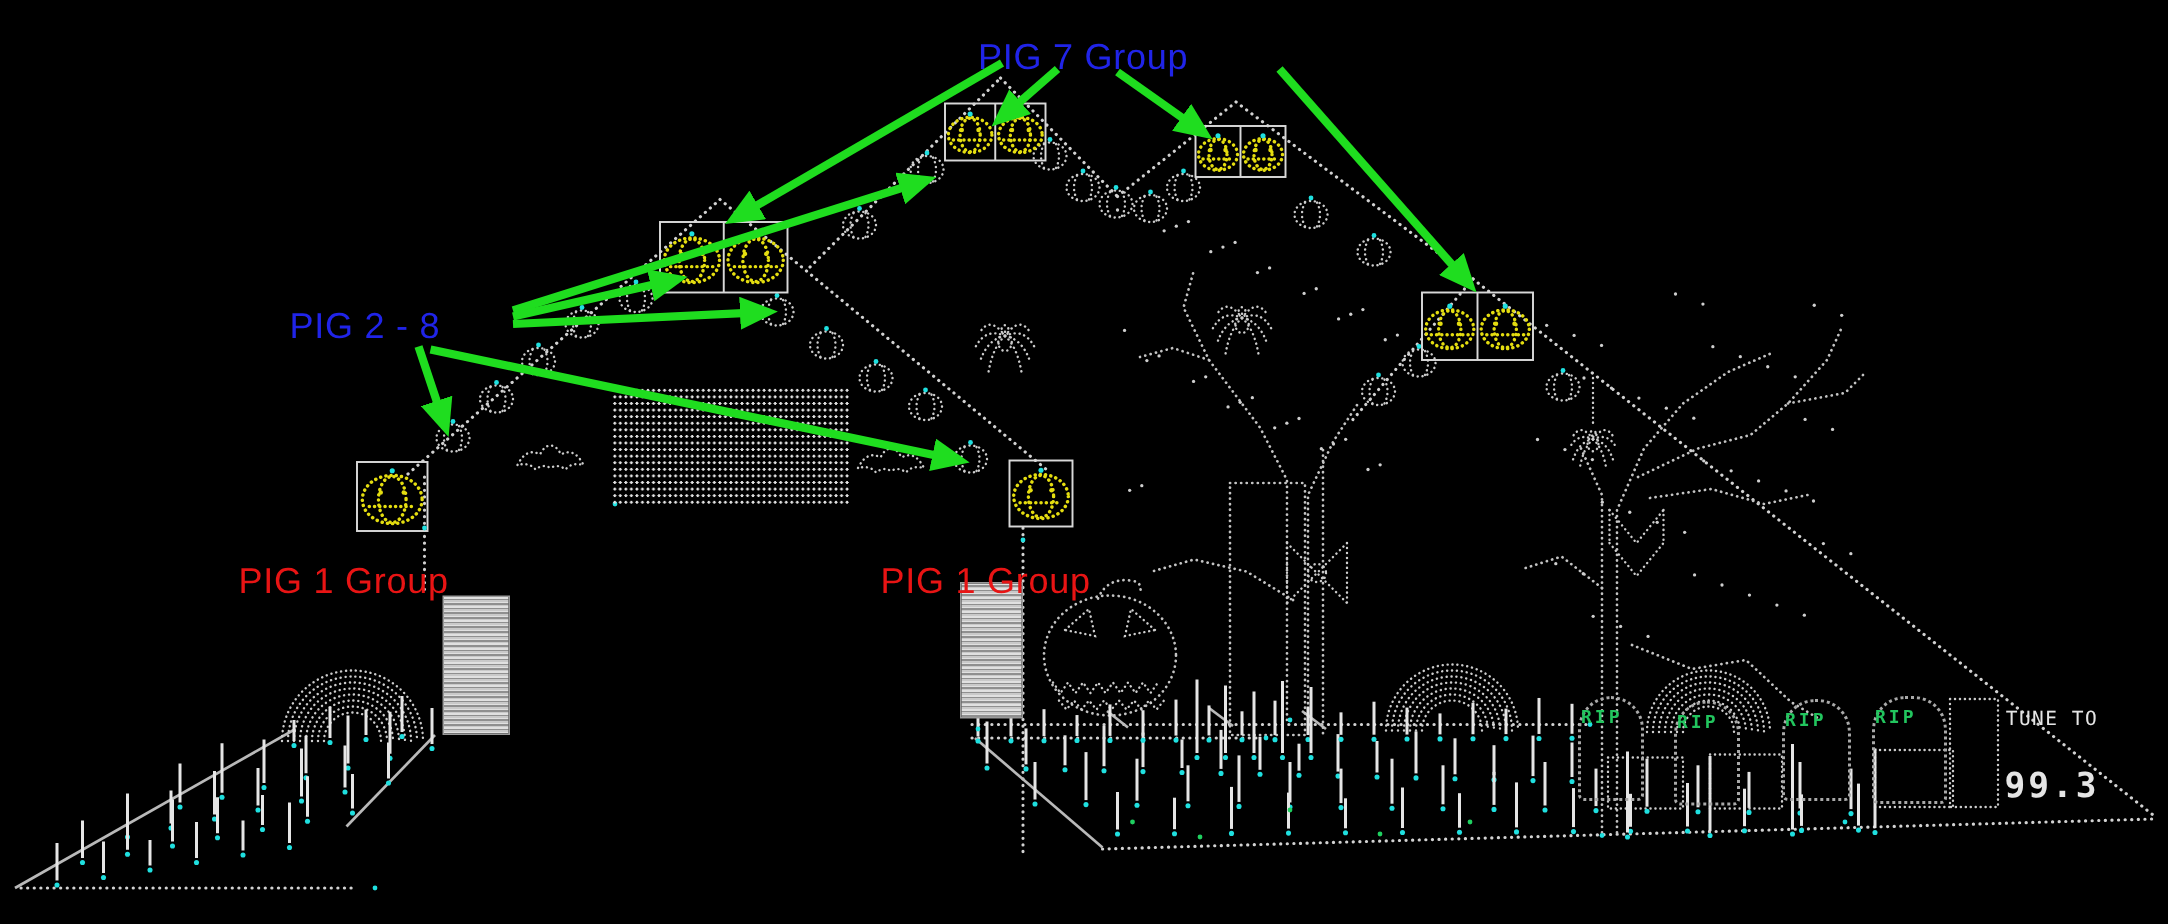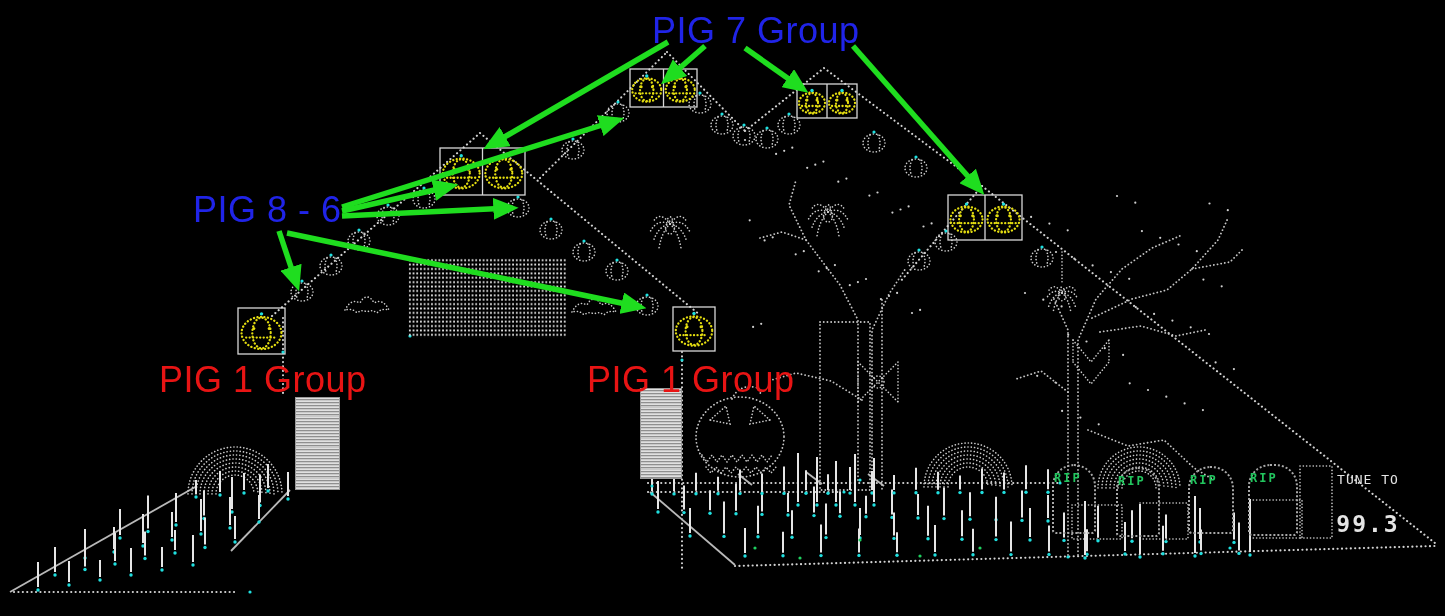--- a/index.html
+++ b/index.html
@@ -5,21 +5,21 @@
   html,body{margin:0;padding:0;background:#000;}
   .stage{position:relative;width:1445px;height:616px;background:#000;overflow:hidden;
          font-family:"Liberation Sans",sans-serif;}
   .stage svg{position:absolute;left:0;top:0;z-index:0;}
   #overlay{z-index:3;pointer-events:none;}
   .dec{position:absolute;z-index:1;}
   .matrix{background-image:radial-gradient(circle,#e2e2e2 0.9px,rgba(0,0,0,0) 1.1px);
           background-size:3.7px 4.4px;}
   .pillar{background:repeating-linear-gradient(180deg,#e0e0e0 0 1px,#8f8f8f 1px 2px,#c9c9c9 2px 3.1px);
           border:1px solid #9a9a9a;}
-  .lbl{position:absolute;z-index:2;font-size:36px;white-space:nowrap;letter-spacing:0.5px;}
+  .lbl{position:absolute;z-index:2;font-size:24px;white-space:nowrap;letter-spacing:0.5px;margin-top:15px;}
   .tomb{position:absolute;z-index:1;border:2px dotted #a9a9a9;border-radius:22px 22px 4px 4px;
         text-align:left;color:#22c55e;font-weight:bold;font-size:12px;letter-spacing:2px;
         padding-top:5px;box-sizing:border-box;font-family:"DejaVu Sans Mono",monospace;}
   .sign{position:absolute;z-index:1;text-align:center;color:#e5e5e5;
         font-family:"DejaVu Sans Mono",monospace;}
   .sign .l1{font-size:13px;letter-spacing:1px;}
   .sign .l2{font-size:23px;font-weight:bold;letter-spacing:2px;margin-top:24px;}
   
   .dl{stroke:#d2d2d2;stroke-width:2.1;stroke-dasharray:0.1 4.3;stroke-linecap:round;fill:none;}
   .dl2{stroke:#c3c3c3;stroke-width:1.8;stroke-dasharray:0.1 3.6;stroke-linecap:round;fill:none;}
@@ -726,21 +726,21 @@
       <circle cx="800" cy="558" r="1.6" fill="#1fd060"></circle>
       <circle cx="860" cy="540" r="1.6" fill="#1fd060"></circle>
       <circle cx="920" cy="556" r="1.6" fill="#1fd060"></circle>
       <circle cx="980" cy="548" r="1.6" fill="#1fd060"></circle>
     </svg>
 
   <div class="dec matrix" style="left: 408px; top: 258px; width: 158px; height: 80px;"></div>
     <div class="dec pillar" style="left: 295px; top: 397px; width: 43px; height: 91px;"></div>
     <div class="dec pillar" style="left: 640px; top: 388px; width: 40px; height: 89px;"></div>
     <div class="lbl" id="lbl-pig7" style="left: 652px; top: 10px; color: rgb(32, 36, 232);">PIG 7 Group</div>
-  <div class="lbl" id="lbl-pig26" style="left: 193px; top: 189px; color: rgb(32, 36, 232);">PIG 8 - 6</div>
+  <div class="lbl" id="lbl-pig26" style="left: 193px; top: 189px; color: rgb(32, 36, 232);">PIG 2 - 8</div>
   <div class="lbl" id="lbl-pig1l" style="left: 159px; top: 359px; color: rgb(232, 20, 20);">PIG 1 Group</div>
   <div class="lbl" id="lbl-pig1c" style="left: 587px; top: 359px; color: rgb(232, 20, 20);">PIG 1 Group</div>
 
   <div class="tomb" style="left:1052px;top:464px;width:44px;height:70px;">
     <span>RIP</span></div>
   <div class="tomb" style="left:1116px;top:467px;width:44px;height:70px;">
     <span>RIP</span></div>
   <div class="tomb" style="left:1188px;top:466px;width:46px;height:68px;">
     <span>RIP</span></div>
   <div class="tomb" style="left:1248px;top:464px;width:50px;height:72px;">

